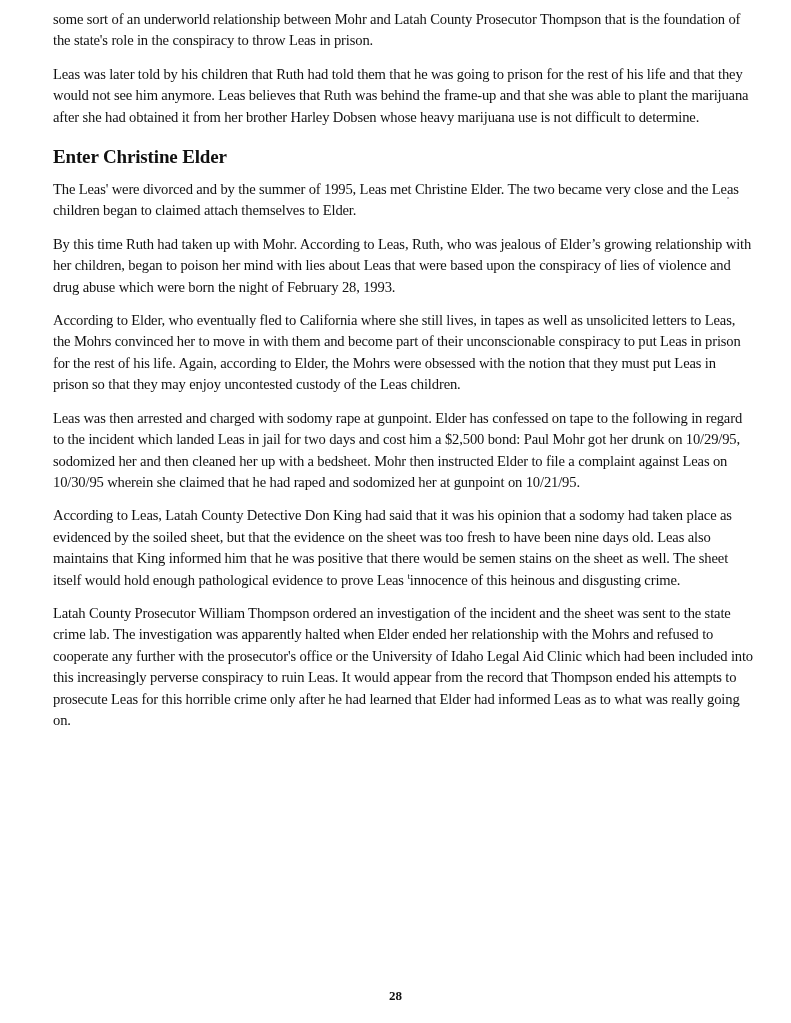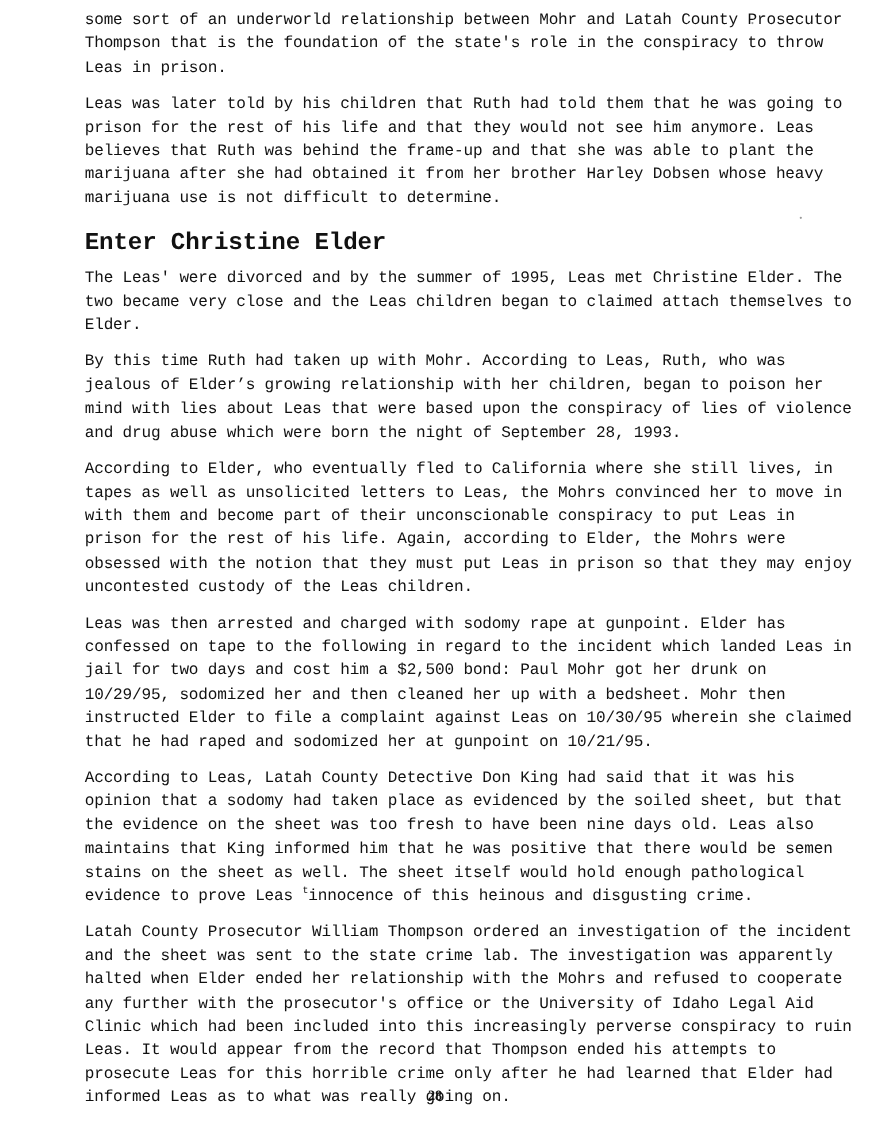--- a/index.html
+++ b/index.html
@@ -12,32 +12,31 @@
       height: 1023px;
       position: relative;
       overflow: hidden;
       color: #111111;
     }
     .page {
       position: absolute;
       left: 53px;
       top: 9px;
       width: 700px;
-      font-family: Liberation Mono, monospace;
+      font-family: Liberation Serif, serif;
       font-size: 14.6px;
       line-height: 21.4px;
       letter-spacing: -0.15px;
-      margin-left: 24px;
     }
     .para {
       margin: 0 0 12px 0;
     }
     .heading {
       font-weight: bold;
-      font-size: 22px;
+      font-size: 19px;
       margin: 18px 0 11px 0;
       line-height: 22px;
     }
     .sup {
       font-size: 9px;
       vertical-align: super;
       line-height: 0;
     }
     .page-number {
       position: absolute;
@@ -61,21 +60,21 @@
 </head>
 <body>
 
 <div class="page">
   <p class="para">some sort of an underworld relationship between Mohr and Latah County Prosecutor Thompson that is the foundation of the state's role in the conspiracy to throw Leas in prison.</p>
   <p class="para">Leas was later told by his children that Ruth had told them that he was going to prison for the rest of his life and that they would not see him anymore. Leas believes that Ruth was behind the frame-up and that she was able to plant the marijuana after she had obtained it from her brother Harley Dobsen whose heavy marijuana use is not difficult to determine.</p>
 
   <h2 class="heading">Enter Christine Elder</h2>
 
   <p class="para">The Leas' were divorced and by the summer of 1995, Leas met Christine Elder. The two became very close and the Leas children began to claimed attach themselves to Elder.</p>
-  <p class="para">By this time Ruth had taken up with Mohr. According to Leas, Ruth, who was jealous of Elder’s growing relationship with her children, began to poison her mind with lies about Leas that were based upon the conspiracy of lies of violence and drug abuse which were born the night of September 28, 1993.</p>
+  <p class="para">By this time Ruth had taken up with Mohr. According to Leas, Ruth, who was jealous of Elder’s growing relationship with her children, began to poison her mind with lies about Leas that were based upon the conspiracy of lies of violence and drug abuse which were born the night of February 28, 1993.</p>
   <p class="para">According to Elder, who eventually fled to California where she still lives, in tapes as well as unsolicited letters to Leas, the Mohrs convinced her to move in with them and become part of their unconscionable conspiracy to put Leas in prison for the rest of his life. Again, according to Elder, the Mohrs were obsessed with the notion that they must put Leas in prison so that they may enjoy uncontested custody of the Leas children.</p>
   <p class="para">Leas was then arrested and charged with sodomy rape at gunpoint. Elder has confessed on tape to the following in regard to the incident which landed Leas in jail for two days and cost him a $2,500 bond: Paul Mohr got her drunk on 10/29/95, sodomized her and then cleaned her up with a bedsheet. Mohr then instructed Elder to file a complaint against Leas on 10/30/95 wherein she claimed that he had raped and sodomized her at gunpoint on 10/21/95.</p>
   <p class="para"><span>According to Leas, Latah County Detective Don King had said that it was his opinion that a sodomy had taken place as evidenced by the soiled sheet, but that the evidence on the sheet was too fresh to have been nine days old. Leas also maintains that King informed him that he was positive that there would be semen stains on the sheet as well. The sheet itself would hold enough pathological evidence to prove Leas </span><span class="sup">t</span><span>innocence of this heinous and disgusting crime.</span></p>
   <p class="para">Latah County Prosecutor William Thompson ordered an investigation of the incident and the sheet was sent to the state crime lab. The investigation was apparently halted when Elder ended her relationship with the Mohrs and refused to cooperate any further with the prosecutor's office or the University of Idaho Legal Aid Clinic which had been included into this increasingly perverse conspiracy to ruin Leas. It would appear from the record that Thompson ended his attempts to prosecute Leas for this horrible crime only after he had learned that Elder had informed Leas as to what was really going on.</p>
 </div>
 
 <div class="speck" style="left:683px; top:20px;"></div>
 <div class="speck" style="left:727px; top:197px;"></div>
 
 <div class="page-number">28</div>

